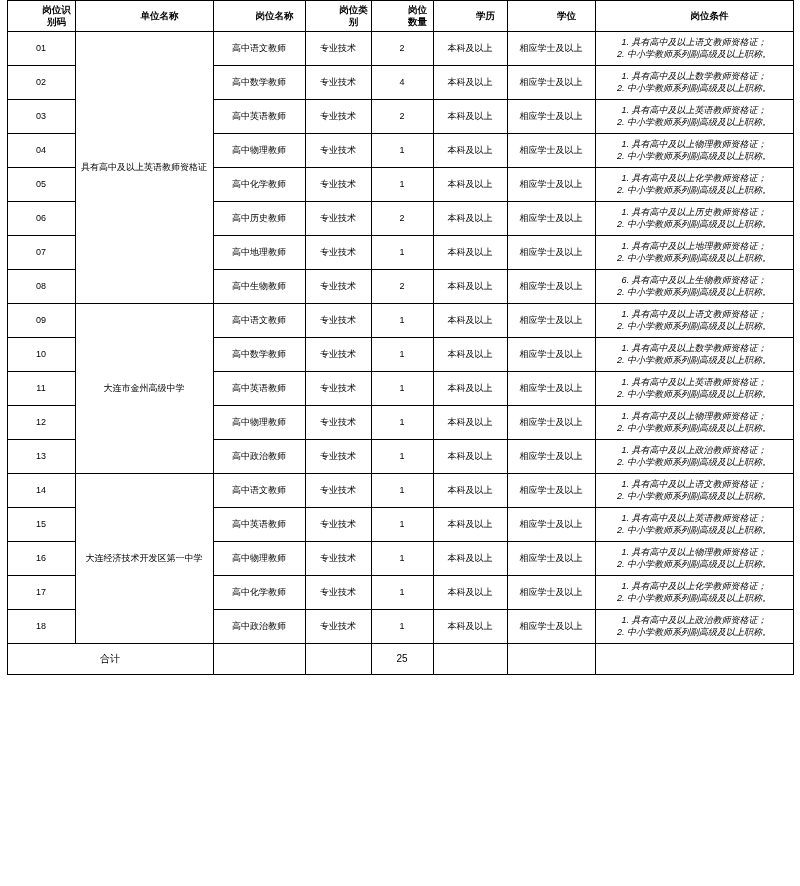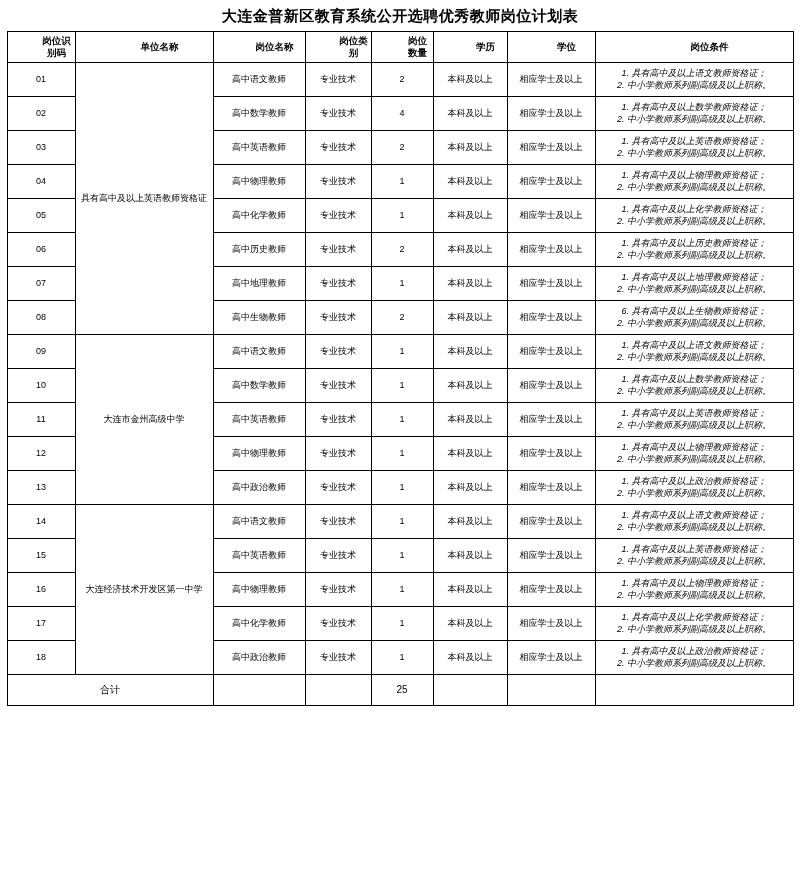--- a/index.html
+++ b/index.html
@@ -79,21 +79,20 @@
   .col6 { width: 74px; }
   .col7 { width: 88px; }
   .col8 { width: 198px; }
   .cond-line { display: block; white-space: nowrap; }
 </style>
 </head>
 <body>
 
 <div class="page">
 
-  <div class="doc-title">大连金普新区教育系统公开选聘优秀教师岗位计划表</div>
 
   <table class="plan">
     <colgroup>
       <col class="col1">
         <col class="col2">
         <col class="col3">
         <col class="col4">
       <col class="col5">
         <col class="col6">
         <col class="col7">

